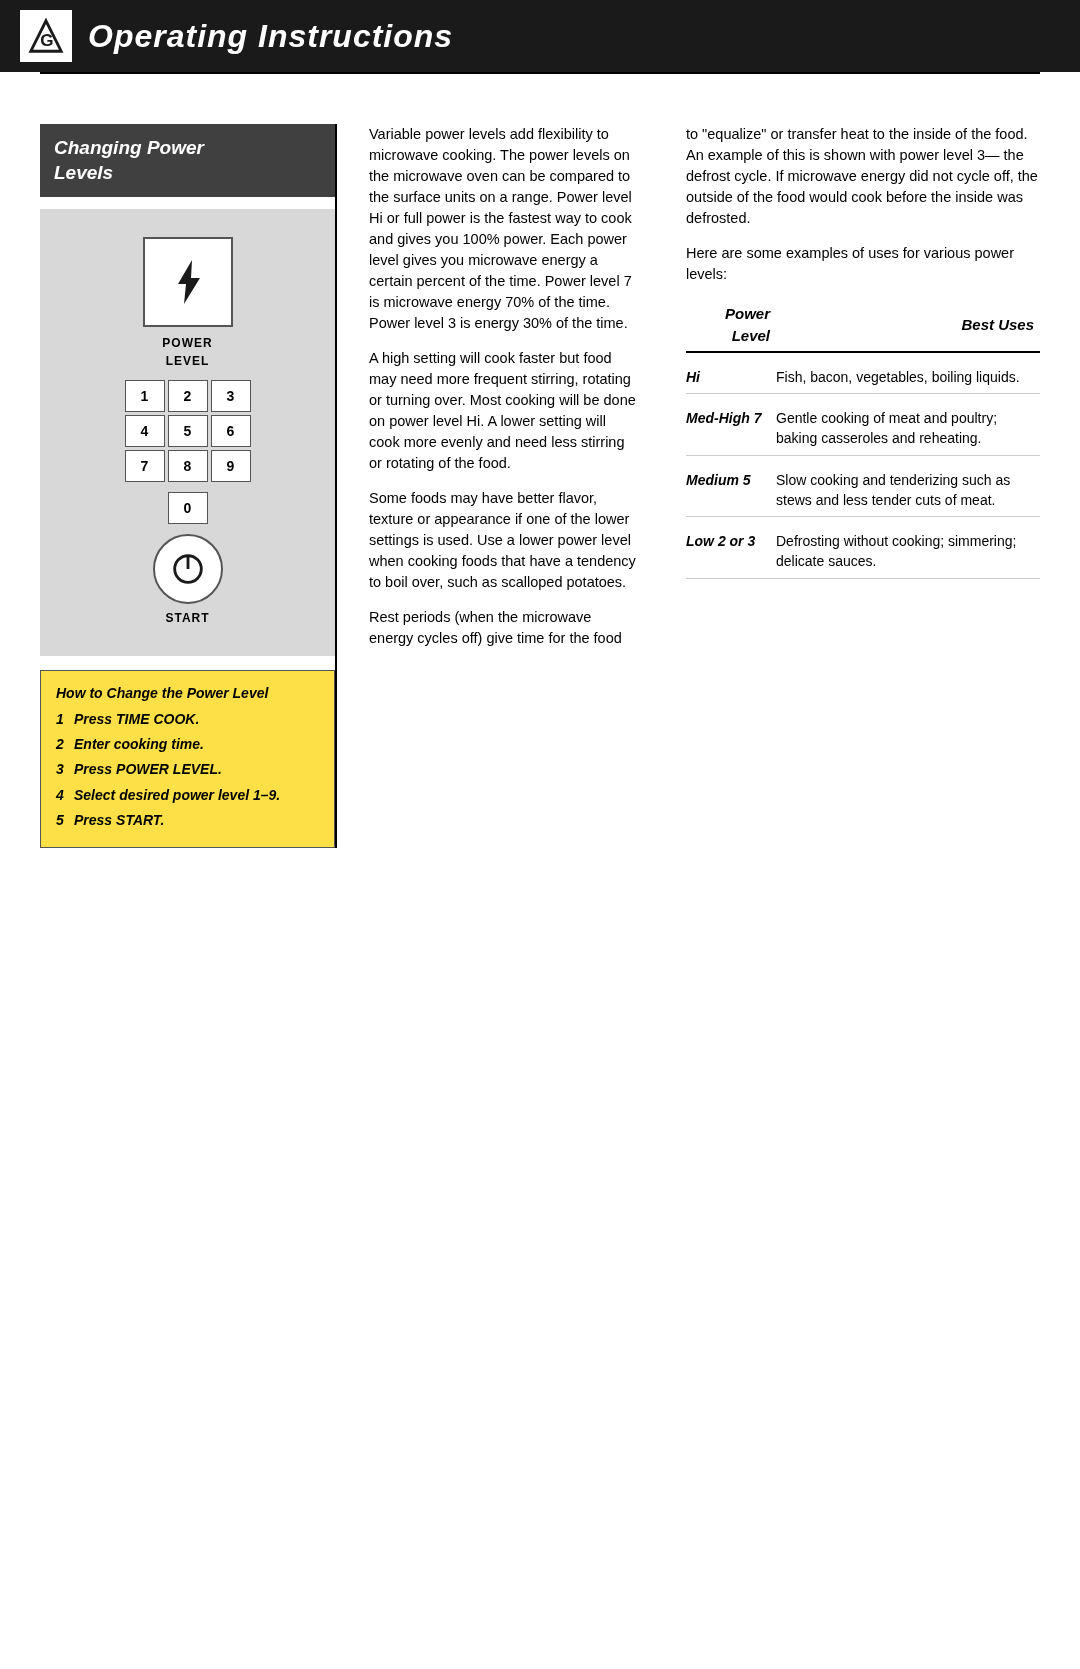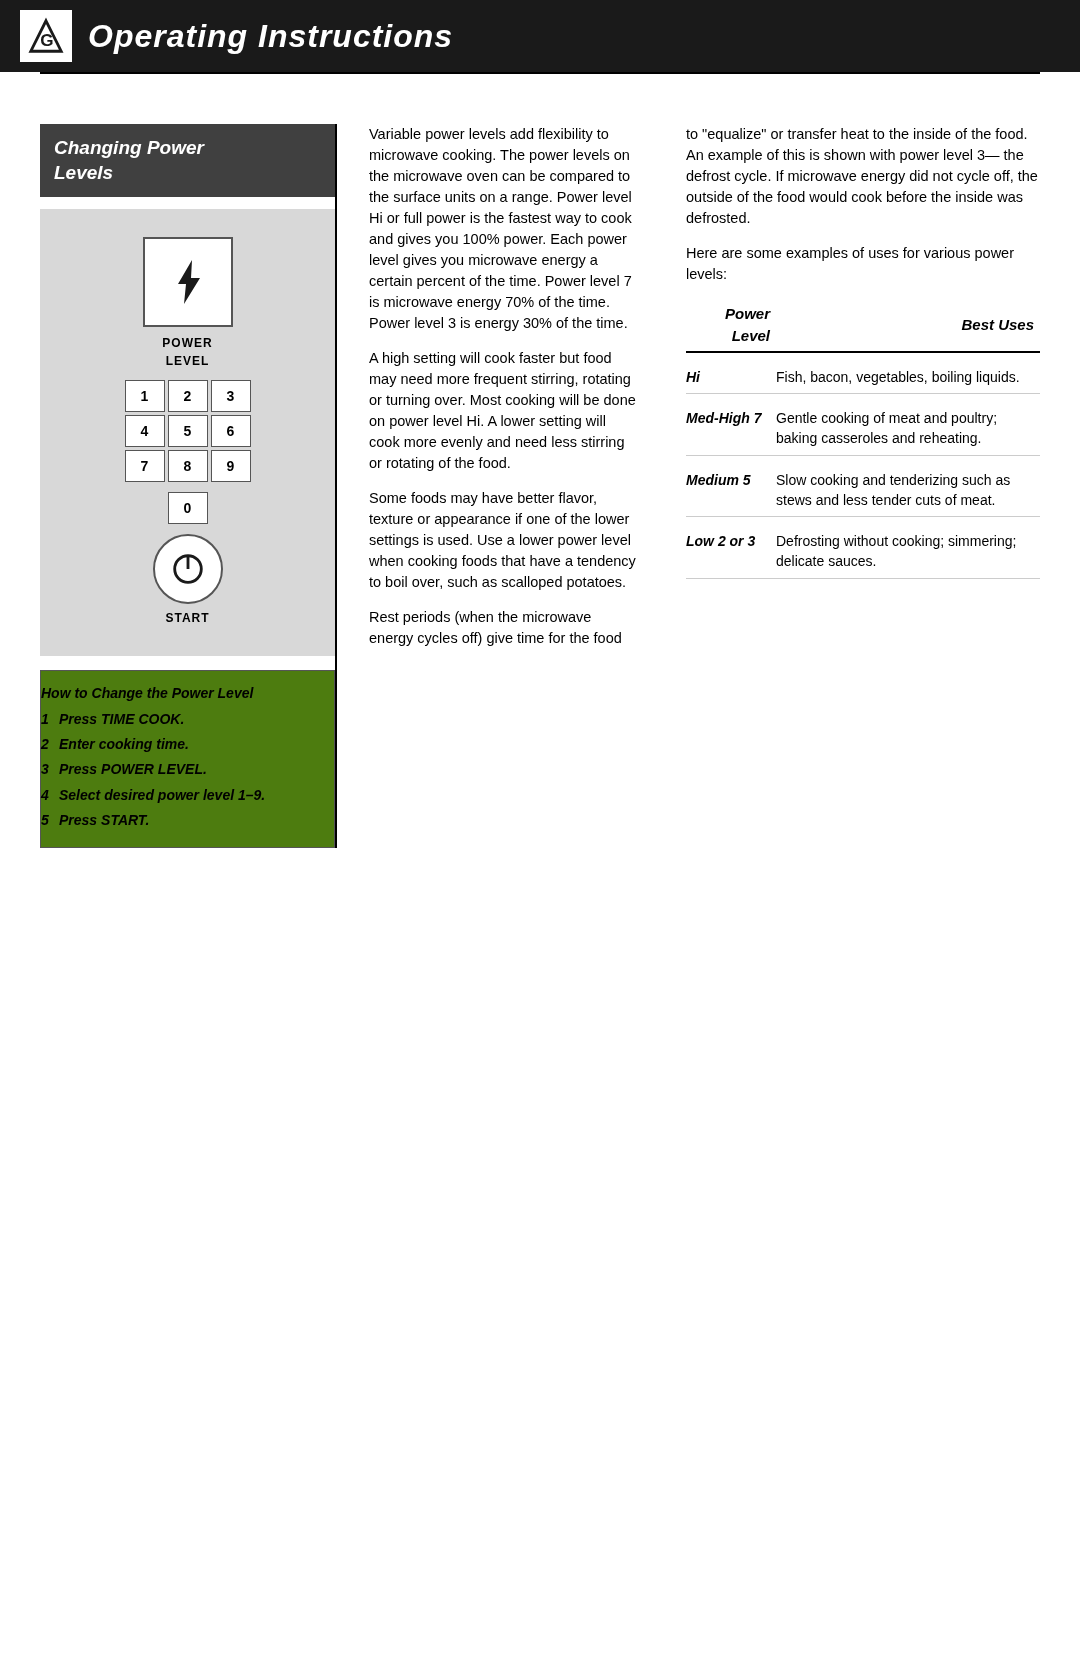--- a/index.html
+++ b/index.html
@@ -149,22 +149,22 @@
     .start-label {
       font-size: 12px;
       font-weight: bold;
       letter-spacing: 1px;
       margin-top: 6px;
     }
 
     
     .how-to-box {
       border: 1.5px solid #555;
-      padding: 12px 0;
-      background: #4d7c0f;
+      padding: 12px 15px;
+      background: #fde047;
     }
     .how-to-title {
       font-size: 14px;
       font-weight: bold;
       font-style: italic;
       margin-bottom: 6px;
     }
     .how-to-intro {
       font-size: 13.5px;
       margin-bottom: 10px;

